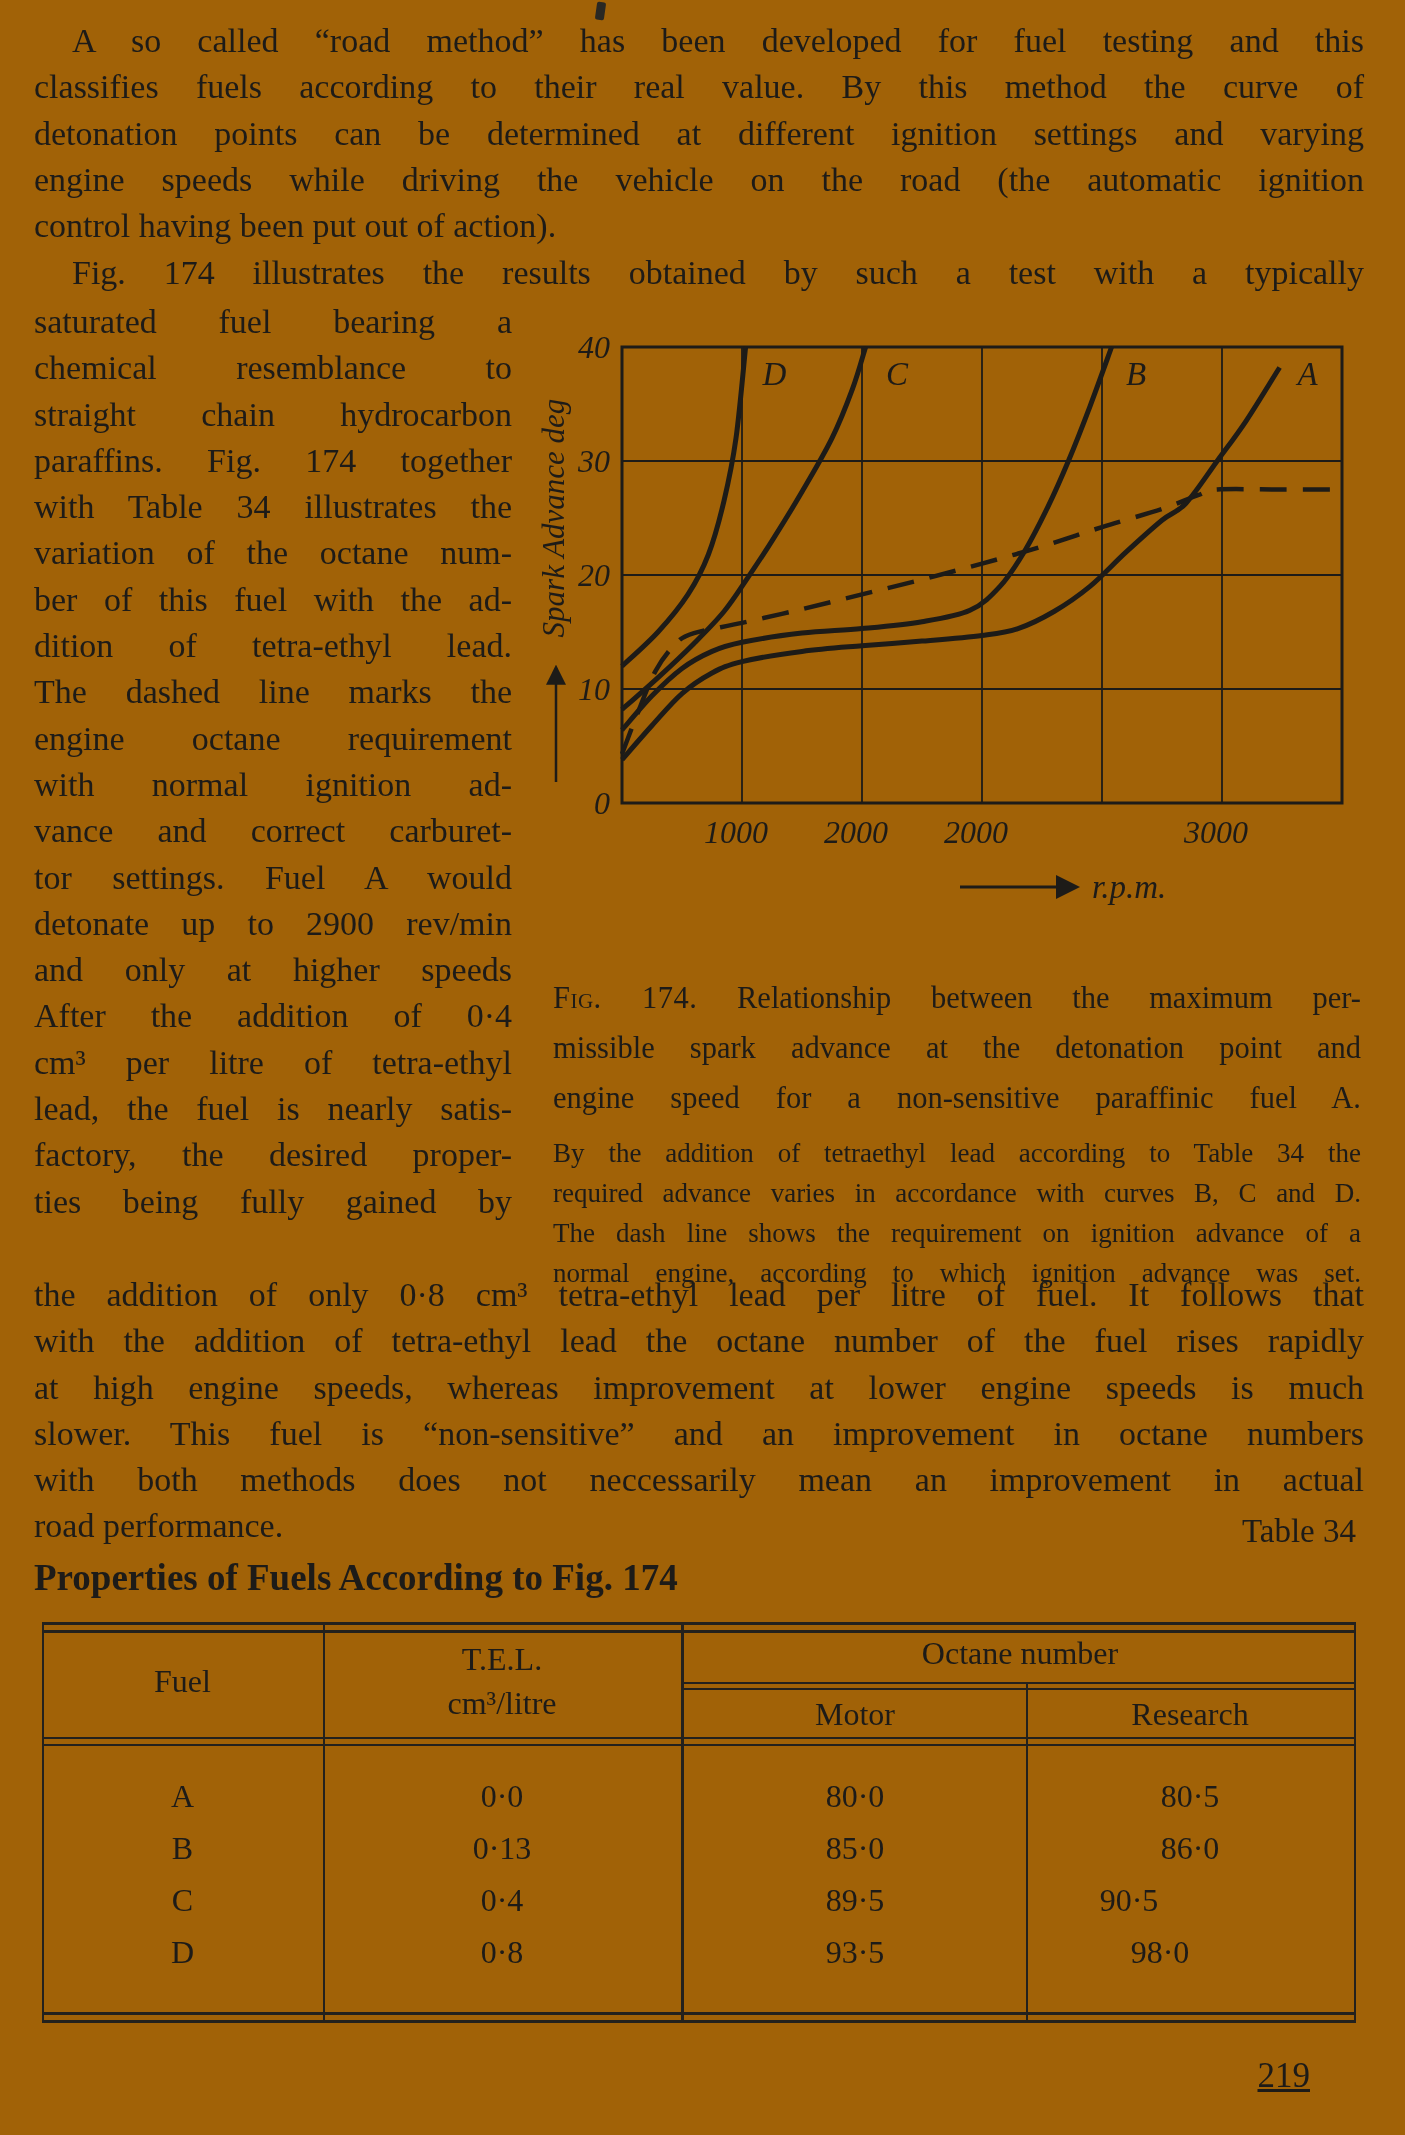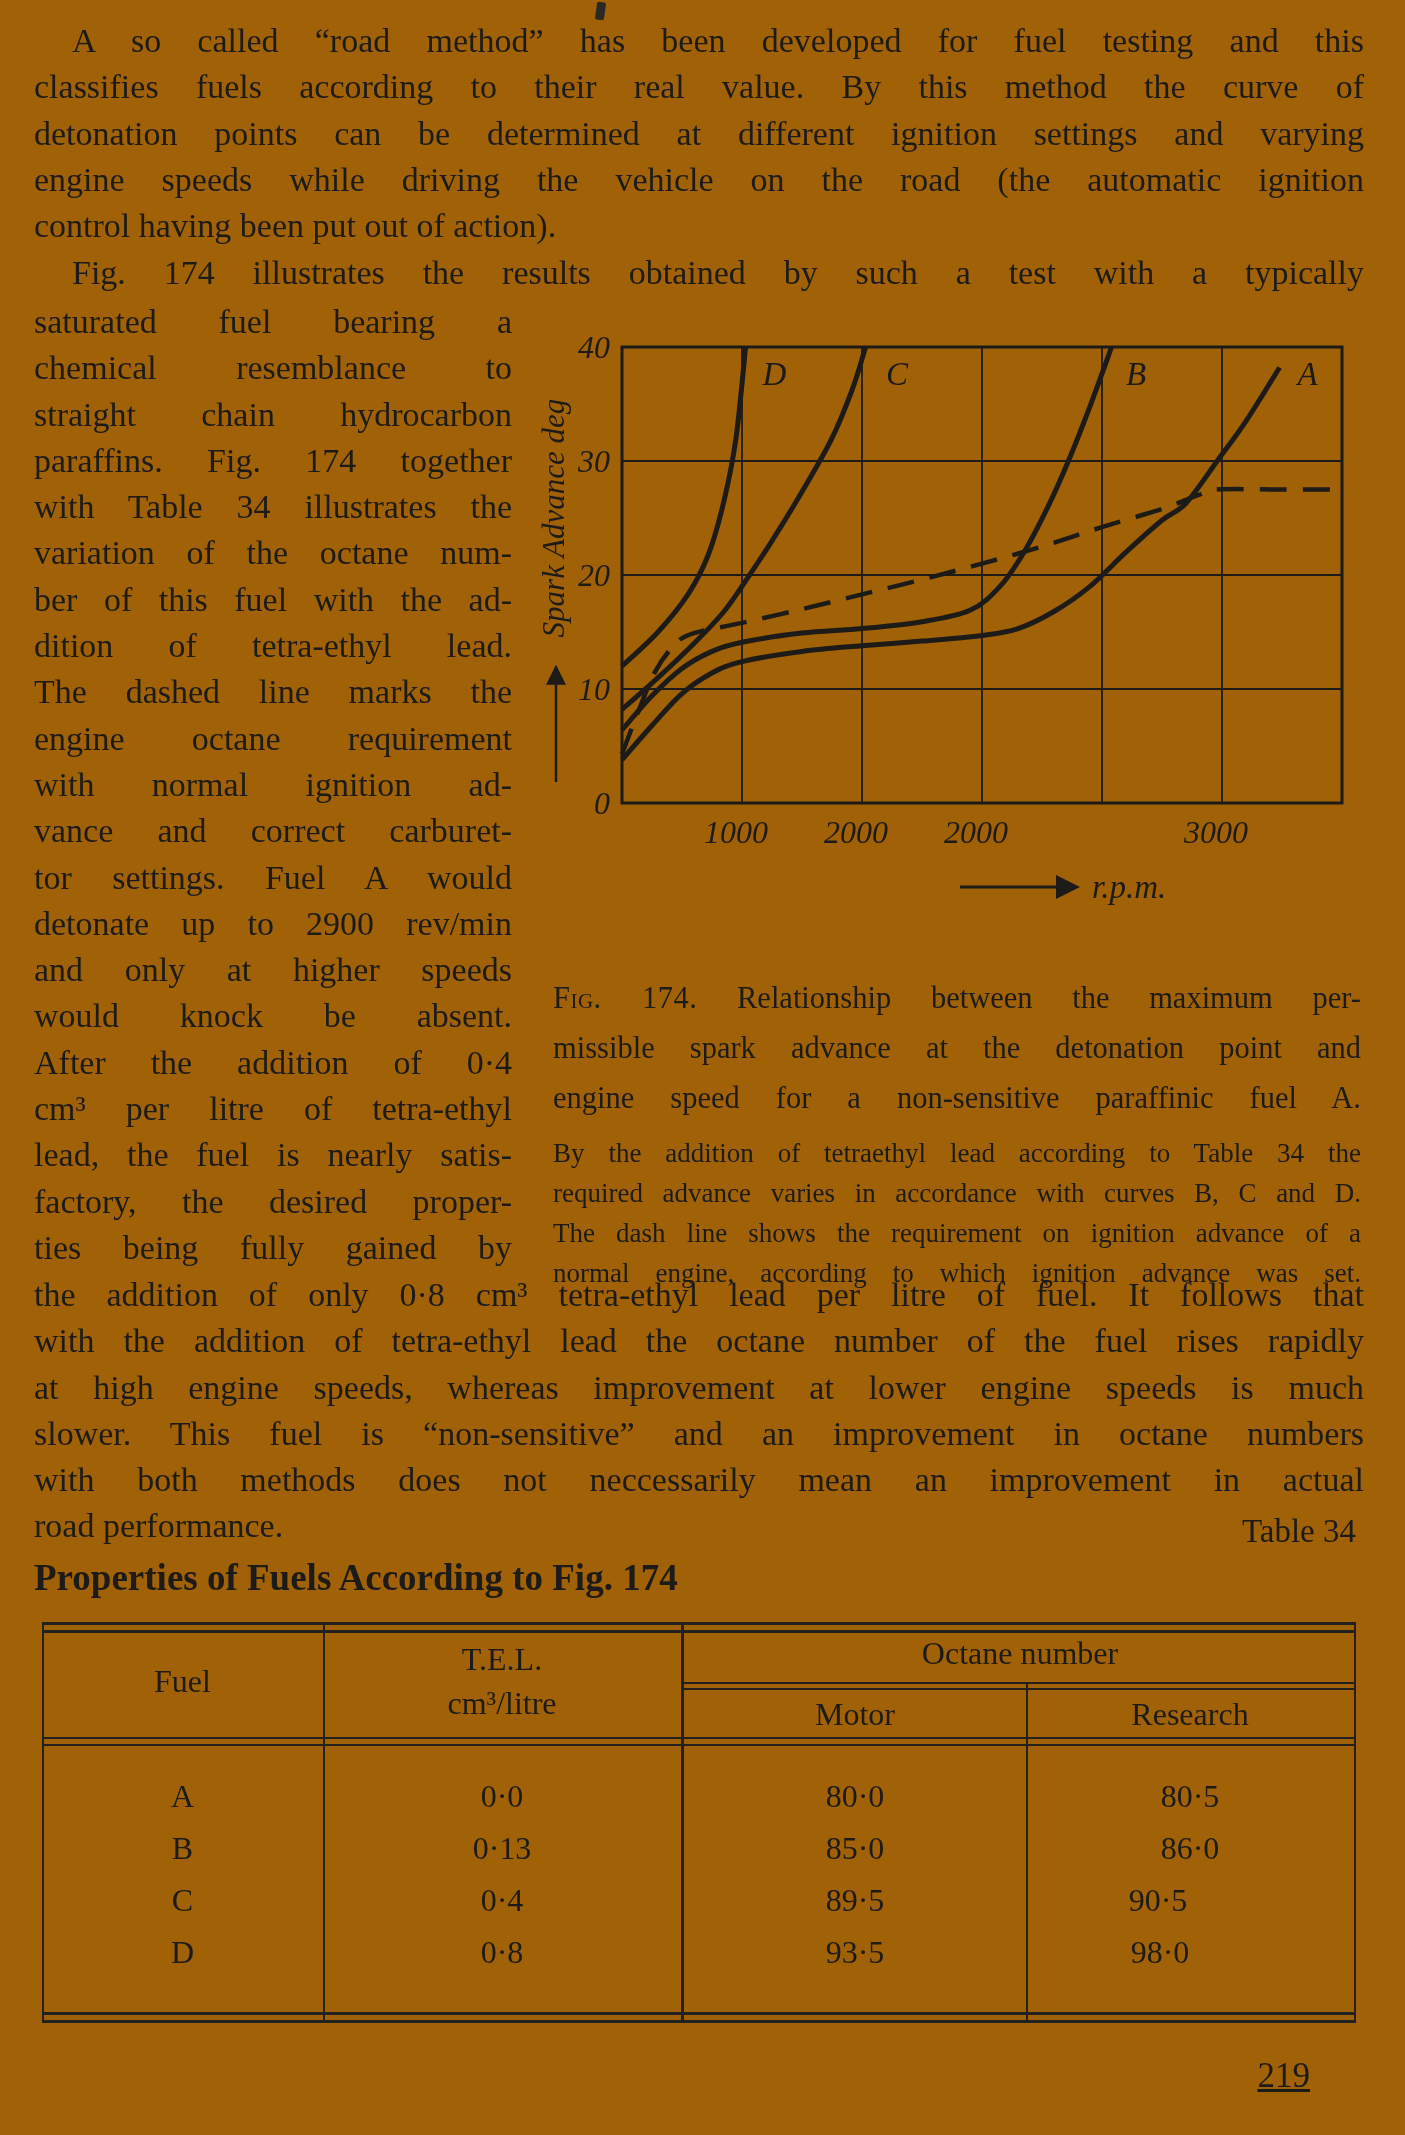--- a/index.html
+++ b/index.html
@@ -50,21 +50,20 @@
     <div class="ln jl">variation of the octane num-</div>
     <div class="ln jl">ber of this fuel with the ad-</div>
     <div class="ln jl">dition of tetra-ethyl lead.</div>
     <div class="ln jl">The dashed line marks the</div>
     <div class="ln jl">engine octane requirement</div>
     <div class="ln jl">with normal ignition ad-</div>
     <div class="ln jl">vance and correct carburet-</div>
     <div class="ln jl">tor settings. Fuel A would</div>
     <div class="ln jl">detonate up to 2900 rev/min</div>
     <div class="ln jl">and only at higher speeds</div>
-    <div class="ln jl">would knock be absent.</div>
     <div class="ln jl">After the addition of 0·4</div>
     <div class="ln jl">cm³ per litre of tetra-ethyl</div>
     <div class="ln jl">lead, the fuel is nearly satis-</div>
     <div class="ln jl">factory, the desired proper-</div>
     <div class="ln jl">ties being fully gained by</div>
   </div>
 
   <svg id="chart-svg" class="abs" style="left:520px;top:330px;" width="880" height="600" viewBox="0 0 880 600">
     <defs>
       <marker id="arrow" viewBox="0 0 12 12" refX="10" refY="6" markerWidth="8" markerHeight="8" orient="auto">
@@ -157,21 +156,21 @@
   <div>
     <div class="cell" style="left:42px;top:1825px;width:281px;">B</div>
     <div class="cell" style="left:323px;top:1825px;width:358px;">0·13</div>
     <div class="cell" style="left:684px;top:1825px;width:342px;">85·0</div>
     <div class="cell" style="left:1026px;top:1825px;width:328px;">86·0</div>
   </div>
   <div>
     <div class="cell" style="left:42px;top:1877px;width:281px;">C</div>
     <div class="cell" style="left:323px;top:1877px;width:358px;">0·4</div>
     <div class="cell" style="left:684px;top:1877px;width:342px;">89·5</div>
-    <div class="cell" style="left:1026px;top:1877px;width:264px;">90·5</div>
+    <div class="cell" style="left:997px;top:1877px;width:264px;">90·5</div>
   </div>
   <div>
     <div class="cell" style="left:42px;top:1929px;width:281px;">D</div>
     <div class="cell" style="left:323px;top:1929px;width:358px;">0·8</div>
     <div class="cell" style="left:684px;top:1929px;width:342px;">93·5</div>
     <div class="cell" style="left:1026px;top:1929px;width:268px;">98·0</div>
   </div>
 
   <div class="abs pageno" style="left:1150px;top:2056px;width:160px;">219</div>
 

